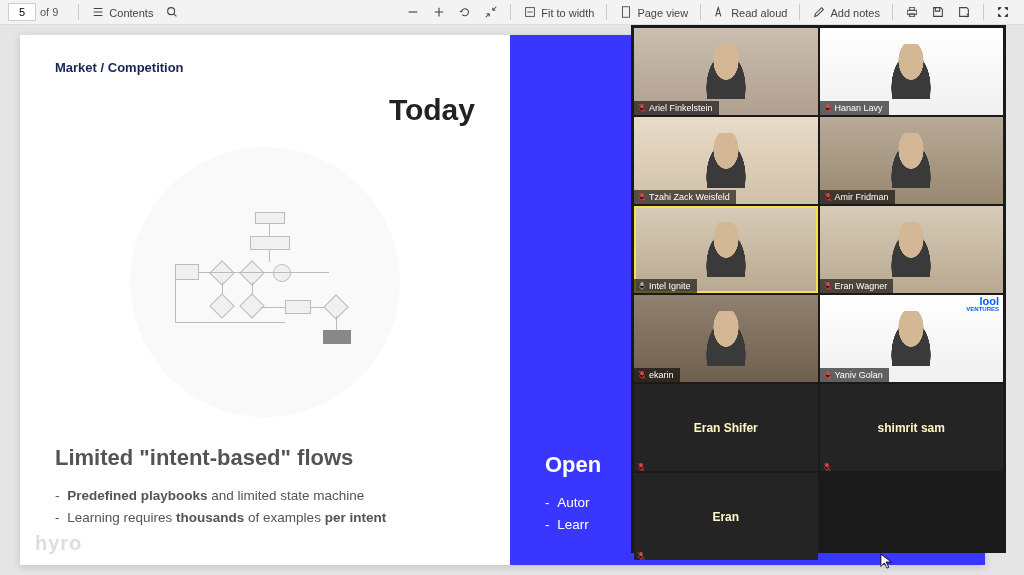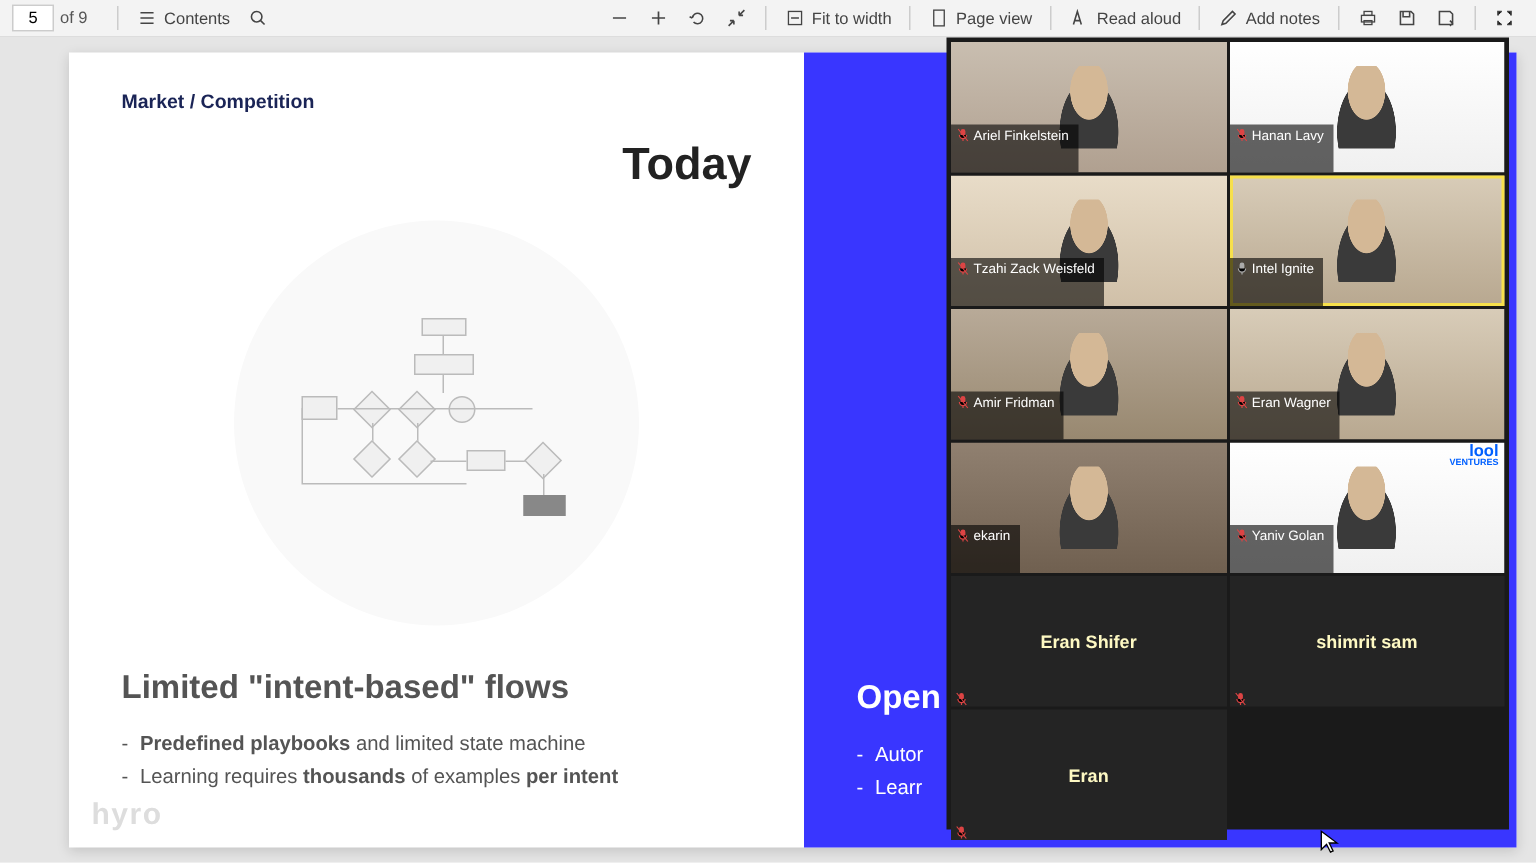--- a/index.html
+++ b/index.html
@@ -8,21 +8,21 @@
 .toolbar { height: 25px; background: #f3f3f3; display: flex; align-items: center; padding: 0 8px; border-bottom: 1px solid #ddd; font-size: 11px; color: #333; }
 .page-input { width: 28px; height: 18px; border: 1px solid #ccc; text-align: center; font-size: 11px; margin-right: 4px; background: #fff; }
 .page-total { margin-right: 14px; color: #555; }
 .tb-sep { width: 1px; height: 16px; background: #ccc; margin: 0 6px; }
 .tb-item { display: flex; align-items: flex-end; padding: 2px 6px; cursor: pointer; color: #444; gap: 4px; }
 .tb-icon { width: 14px; height: 14px; display: inline-flex; align-items: center; justify-content: center; }
 .spacer { flex: 1; }
 
 .main { position: relative; height: 550px; background: #e5e5e5; display: flex; justify-content: flex-start; padding: 10px 20px; }
 
-.slide { background: #fff; width: 965px; height: 530px; box-shadow: 0 2px 8px rgba(0,0,0,0.15); position: relative; display: flex; margin-left: 26px; }
+.slide { background: #fff; width: 965px; height: 530px; box-shadow: 0 2px 8px rgba(0,0,0,0.15); position: relative; display: flex; }
 .slide-left { width: 490px; padding: 25px 35px; position: relative; }
 .slide-right { width: 475px; background: #3936ff; padding: 25px 35px; color: #fff; }
 
 .breadcrumb { font-size: 13px; font-weight: 700; color: #1a2456; margin-bottom: 18px; }
 .section-title { font-size: 30px; font-weight: 700; color: #222; text-align: right; margin-bottom: 20px; }
 
 .circle-diagram { width: 270px; height: 270px; background: #f9f9f9; border-radius: 50%; margin: 0 auto 28px; display: flex; align-items: center; justify-content: center; position: relative; }
 .flowchart { width: 200px; height: 140px; position: relative; }
 .fc-box { position: absolute; background: #f0f0f0; border: 1px solid #bbb; font-size: 5px; display: flex; align-items: center; justify-content: center; color: #999; }
 .fc-diamond { position: absolute; width: 18px; height: 18px; background: #f0f0f0; border: 1px solid #bbb; transform: rotate(45deg); }
@@ -33,21 +33,21 @@
 .bullets li::before { content: "- "; margin-right: 4px; }
 .logo { position: absolute; bottom: 10px; left: 15px; font-size: 20px; font-weight: 700; color: #ddd; letter-spacing: 1px; }
 
 .slide-right .body-title { color: #fff; margin-top: 392px; }
 .slide-right .bullets { color: #fff; }
 
 
 .zoom { position: absolute; top: 25px; right: 18px; width: 375px; height: 528px; background: #1a1a1a; z-index: 100; padding: 3px; display: grid; grid-template-columns: 1fr 1fr; grid-auto-rows: 87px; gap: 2px; }
 .tile { background: #242424; position: relative; overflow: hidden; }
 .tile.speaking { outline: 2px solid #f7e04b; outline-offset: -2px; }
-.nameplate { position: absolute; bottom: 0; left: 0; background: rgba(0,0,0,0.6); color: #fff; font-size: 9px; padding: 2px 6px 20px 4px; display: flex; align-items: center; gap: 3px; }
+.nameplate { position: absolute; bottom: 0; left: 0; background: rgba(0,0,0,0.6); color: #fff; font-size: 9px; padding: 2px 6px 2px 4px; display: flex; align-items: center; gap: 3px; }
 .mute-icon { width: 8px; height: 10px; display: inline-block; }
 .mute-icon svg { width: 100%; height: 100%; }
 .centered-name { display:flex; align-items:center; justify-content:center; color:#fef9c3; font-size:12px; font-weight:600; height:100%; }
 .avatar-sim { width:100%; height:100%; background: linear-gradient(160deg, #8a7a6a 0%, #6a5a4a 100%); display:flex; align-items:center; justify-content:center; }
 .avatar-shape { width:50px; height:55px; background: radial-gradient(ellipse at 50% 30%, #d4b896 0%, #d4b896 35%, transparent 36%), radial-gradient(ellipse at 50% 80%, #3a3a3a 0%, #3a3a3a 55%, transparent 56%); }
 .tile.bg1 .avatar-sim{ background: linear-gradient(#c9beb0, #b0a090);} 
 .tile.bg2 .avatar-sim{ background: linear-gradient(#e8dcc8, #d0c0a8);} 
 .tile.bg3 .avatar-sim{ background: linear-gradient(#ffffff, #f0f0f0);} 
 .tile.bg4 .avatar-sim{ background: linear-gradient(#b8aa98, #988870);} 
 .tile.bg5 .avatar-sim{ background: linear-gradient(#8a7560, #6a5540);}
@@ -259,42 +259,42 @@
         <div class="avatar-shape"></div>
       </div>
       <div class="nameplate">
         <span class="mute-icon"><svg viewBox="0 0 10 12">
             <rect x="3" y="1" width="4" height="6" rx="2" fill="#d44"></rect>
             <path stroke="#d44" stroke-width="1" d="M2 6a3 3 0 0 0 6 0M5 9v2M1 1l8 10"></path>
           </svg></span>
         <span>Tzahi Zack Weisfeld</span>
       </div>
     </div>
+    <div class="tile bg4">
+      <div class="avatar-sim">
+        <div class="avatar-shape"></div>
+      </div>
+      <div class="nameplate">
+        <span class="mute-icon"><svg viewBox="0 0 10 12">
+            <rect x="3" y="1" width="4" height="6" rx="2" fill="#d44"></rect>
+            <path stroke="#d44" stroke-width="1" d="M2 6a3 3 0 0 0 6 0M5 9v2M1 1l8 10"></path>
+          </svg></span>
+        <span>Amir Fridman</span>
+      </div>
+    </div>
     <div class="tile speaking bg6">
       <div class="avatar-sim">
         <div class="avatar-shape"></div>
       </div>
       <div class="nameplate">
         <span class="mute-icon"><svg viewBox="0 0 10 12">
             <rect x="3" y="1" width="4" height="6" rx="2" fill="#aaa"></rect>
             <path stroke="#aaa" stroke-width="1" d="M2 6a3 3 0 0 0 6 0M5 9v2"></path>
           </svg></span>
         <span>Intel Ignite</span>
-      </div>
-    </div>
-    <div class="tile bg4">
-      <div class="avatar-sim">
-        <div class="avatar-shape"></div>
-      </div>
-      <div class="nameplate">
-        <span class="mute-icon"><svg viewBox="0 0 10 12">
-            <rect x="3" y="1" width="4" height="6" rx="2" fill="#d44"></rect>
-            <path stroke="#d44" stroke-width="1" d="M2 6a3 3 0 0 0 6 0M5 9v2M1 1l8 10"></path>
-          </svg></span>
-        <span>Amir Fridman</span>
       </div>
     </div>
     <div class="tile bg6">
       <div class="avatar-sim">
         <div class="avatar-shape"></div>
       </div>
       <div class="nameplate">
         <span class="mute-icon"><svg viewBox="0 0 10 12">
             <rect x="3" y="1" width="4" height="6" rx="2" fill="#d44"></rect>
             <path stroke="#d44" stroke-width="1" d="M2 6a3 3 0 0 0 6 0M5 9v2M1 1l8 10"></path>

